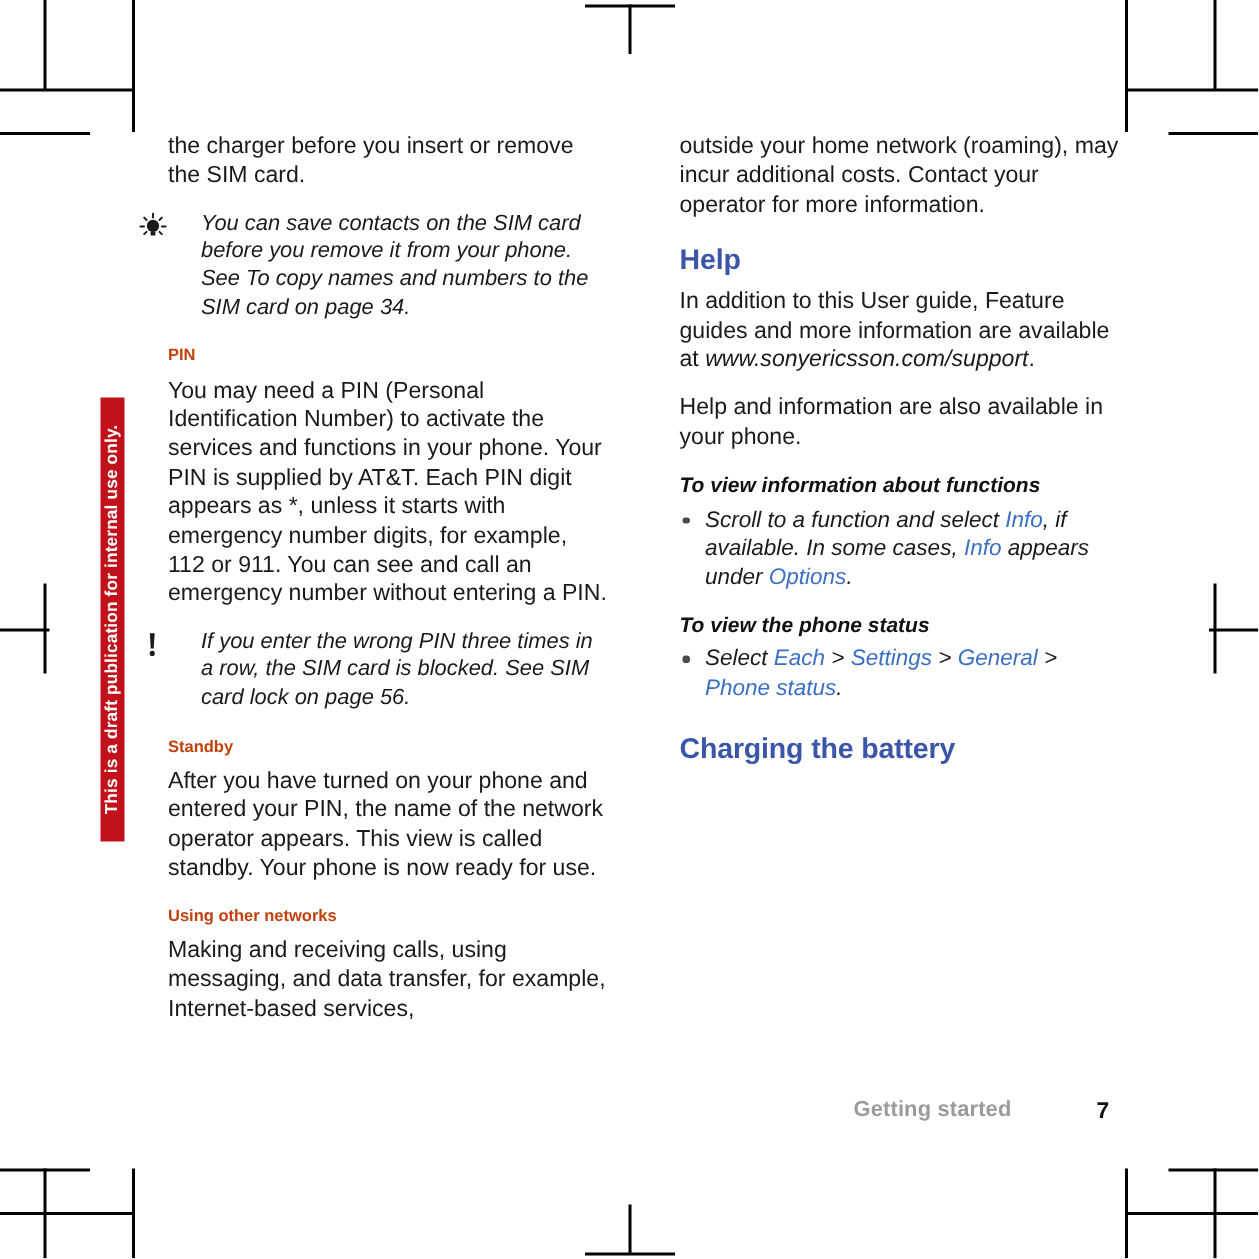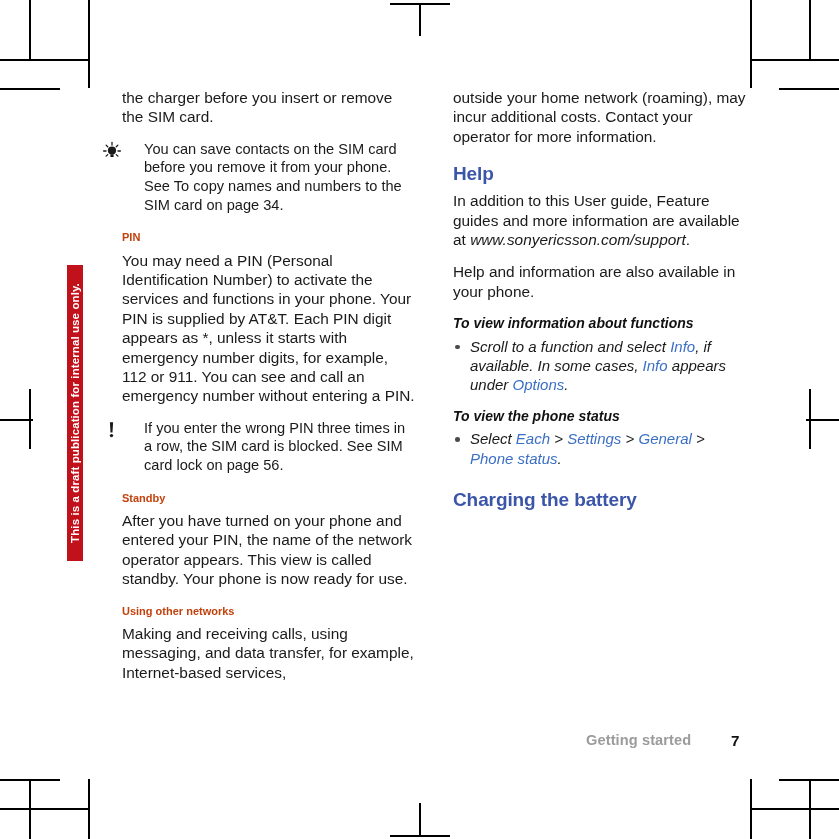--- a/index.html
+++ b/index.html
@@ -56,21 +56,21 @@
     left: 0;
     top: 0;
     width: 839px;
     height: 839px;
   }
   .col {
     position: absolute;
     top: 88px;
     width: 294px;
   }
-  .col-left  { left: 122px; }
+  .col-left  { left: 112px; }
   .col-right { left: 453px; }
 
   p, h2, h3, h4 {
     margin: 0;
     padding: 0;
   }
 
   .body-text {
     font-size: 15.4px;
     line-height: 19.4px;
@@ -114,20 +114,21 @@
   
   .callout {
     position: relative;
     padding-left: 22px;
     margin-top: 10px;
     margin-bottom: 14px;
   }
   .callout-text {
     font-size: 14.6px;
     line-height: 18.6px;
+    font-style: italic;
     color: #1a1a1a;
   }
   .callout-icon {
     position: absolute;
     left: -20px;
     top: 1px;
     width: 20px;
     height: 20px;
   }
 
@@ -159,21 +160,21 @@
   
   .footer {
     position: absolute;
     left: 453px;
     top: 732px;
     width: 294px;
     height: 22px;
   }
   .footer-section {
     position: absolute;
-    left: 133px;
+    left: 116px;
     top: 0;
     font-size: 14.6px;
     font-weight: bold;
     color: #9b9b9b;
     letter-spacing: 0.1px;
   }
   .footer-page {
     position: absolute;
     left: 278px;
     top: 0;

